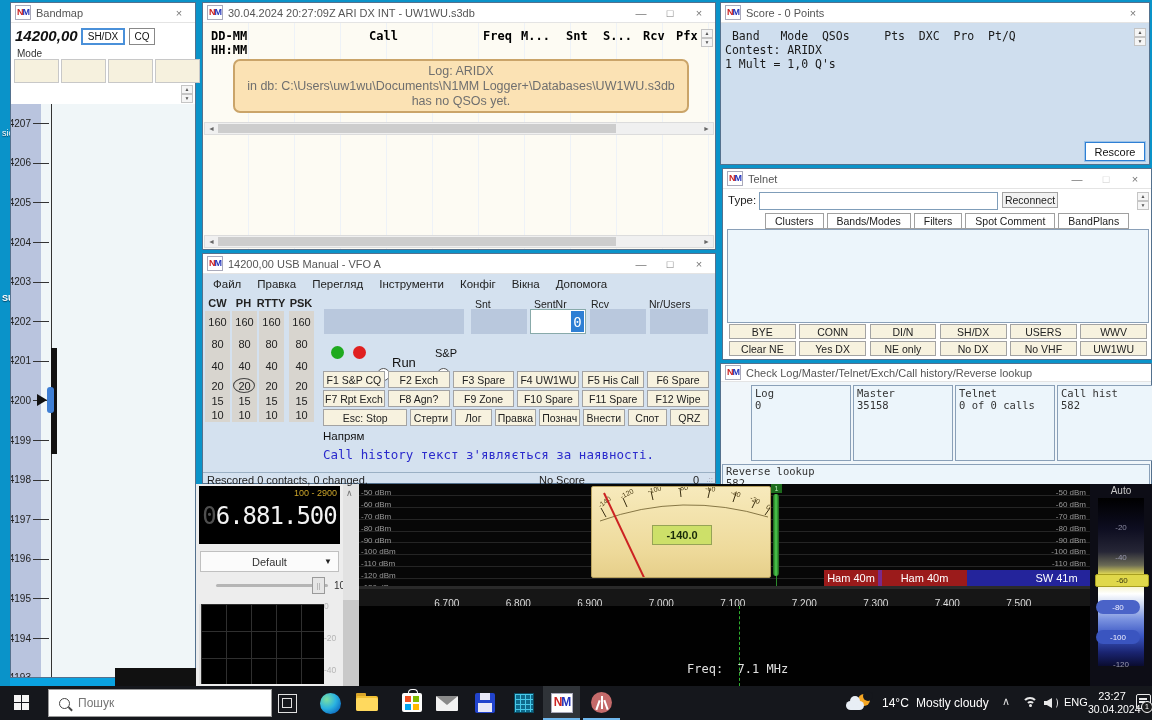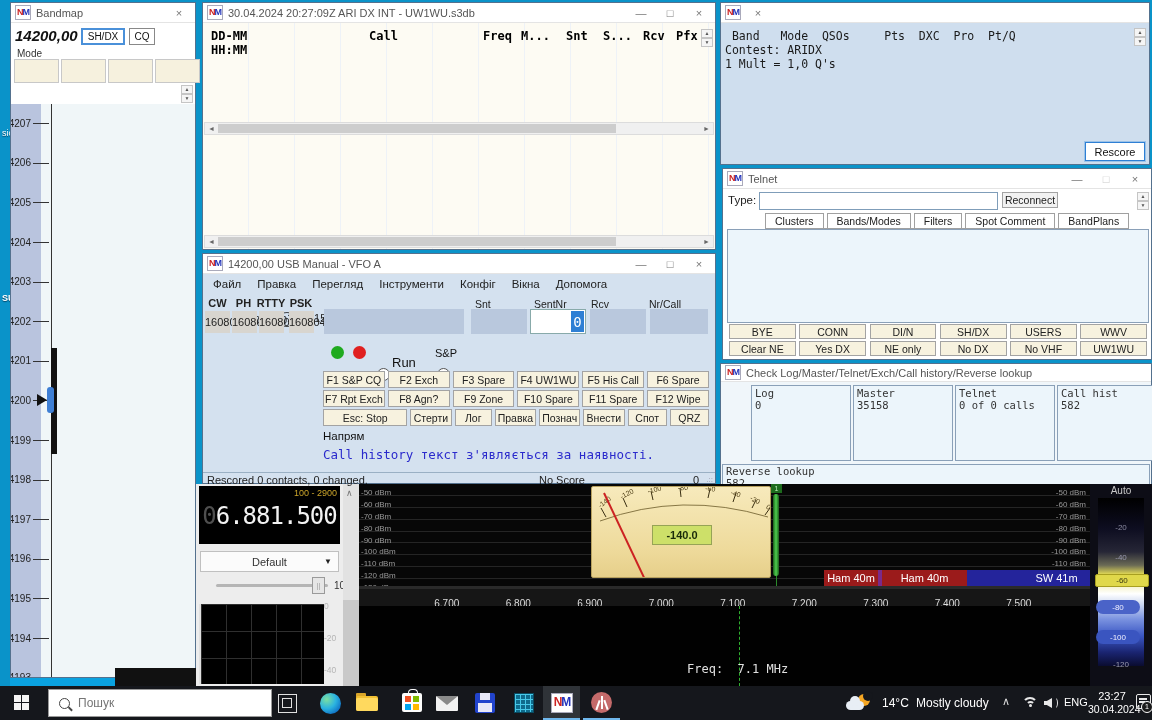--- a/index.html
+++ b/index.html
@@ -20,21 +20,21 @@
   .btn-beige{background:#f7f2df;border:1px solid #a3a3a3;font-size:10.5px;color:#222;
              display:flex;align-items:center;justify-content:center;box-sizing:border-box;white-space:nowrap;}
   .hscroll{position:absolute;height:13px;background:#f0f0f0;border:1px solid #dcdcdc;box-sizing:border-box;}
   .hscroll .ar{position:absolute;top:0;width:13px;height:11px;font-size:7px;color:#666;text-align:center;line-height:11px;}
   .hthumb{position:absolute;top:1px;height:9px;background:#cdcdcd;}
   
   .bm-scale-item{height:39.6px;display:flex;align-items:center;justify-content:flex-end;
                  font-size:10px;color:#222;position:relative;padding-right:10px;box-sizing:border-box;}
   .bm-scale-item::after{content:"";position:absolute;right:-8px;top:50%;width:16px;height:1px;background:#333;}
   
-  .bcol{position:absolute;top:310px;width:25px;display:flex;flex-direction:row;background:#d8d5cf;}
+  .bcol{position:absolute;top:310px;width:25px;display:flex;flex-direction:column;background:#d8d5cf;}
   .bcol div{font-size:11px;color:#222;text-align:center;display:flex;align-items:center;justify-content:center;}
   .bcol div:nth-child(-n+3){height:22px;}
   .bcol div:nth-child(4){height:17px;}
   .bcol div:nth-child(n+5){height:14px;}
   .bcol.ph div:nth-child(4){position:relative;}
   .bcol.ph div:nth-child(4)::after{content:"";position:absolute;left:1px;top:1px;width:20px;height:13px;
       border:1px solid #444;border-radius:50%;}
   .fkrow{position:absolute;left:322px;width:386px;display:flex;gap:3px;}
   .fkrow .btn-beige{flex:1;height:17px;}
   .radio{width:11px;height:11px;border:1px solid #555;border-radius:50%;background:#fff;display:inline-block;position:relative;}
@@ -59,20 +59,21 @@
 <body>
 
 <div id="stage">
 
   <span class="abs" style="left:2px;top:128px;font-size:9px;color:#fff;text-shadow:0 1px 1px #046;">sic</span>
   <span class="abs" style="left:2px;top:293px;font-size:9px;color:#fff;font-weight:bold;text-shadow:0 1px 1px #046;">SU</span>
 
   <div class="win" style="left:720px;top:2px;width:430px;height:163px;">
     <div class="tb">
       <span class="nicon"><b>N</b><i>M</i></span>
+      <span class="title">Score - 0 Points</span>
       <span class="tctrl">×</span>
     </div>
     <div class="abs" style="left:0;top:20px;right:0;bottom:0;background:#cfdeee;">
       <div style="padding:6px 4px;">
 
       <div class="mono" style="font-size:11.5px;color:#1a1a1a;white-space:pre;line-height:14px;"> Band   Mode  QSOs     Pts  DXC  Pro  Pt/Q</div>
           <div class="mono" style="font-size:11.5px;color:#1a1a1a;white-space:pre;line-height:14px;">Contest: ARIDX</div>
           <div class="mono" style="font-size:11.5px;color:#1a1a1a;white-space:pre;line-height:14px;">1 Mult = 1,0 Q's</div>
         </div>
       <div class="spin" style="right:3px;top:5px;">
@@ -303,20 +304,27 @@
       <span class="abs" style="left:318px;">M...</span>
       <span class="abs" style="left:363px;">Snt</span>
       <span class="abs" style="left:400px;">S...</span>
       <span class="abs" style="left:440px;">Rcv</span>
       <span class="abs" style="left:473px;">Pfx</span>
     </div>
     <div class="spin" style="right:2px;top:26px;">
       <span>▲</span>
       <span>▼</span>
     </div>
+    <div class="abs" style="left:30px;top:56px;width:452px;height:50px;background:#fbe2b4;border:2px solid #caa469;
+                border-radius:7px;display:flex;flex-direction:column;align-items:center;justify-content:center;">
+
+    <div style="font-size:12.5px;color:#6f6f6f;line-height:15px;white-space:nowrap;">Log: ARIDX</div>
+        <div style="font-size:12.5px;color:#6f6f6f;line-height:15px;white-space:nowrap;">in db: C:\Users\uw1wu\Documents\N1MM Logger+\Databases\UW1WU.s3db</div>
+        <div style="font-size:12.5px;color:#6f6f6f;line-height:15px;white-space:nowrap;">has no QSOs yet.</div>
+      </div>
     <div class="hscroll" style="left:1px;top:119px;width:510px;">
       <span class="ar" style="left:0;">◄</span>
       <span class="ar" style="right:0;">►</span>
       <span class="hthumb" style="left:13px;width:398px;"></span>
     </div>
     <div class="hscroll" style="left:1px;top:232px;width:510px;">
       <span class="ar" style="left:0;">◄</span>
       <span class="ar" style="right:0;">►</span>
       <span class="hthumb" style="left:13px;width:398px;"></span>
     </div>
@@ -374,21 +382,21 @@
         <div>80</div>
         <div>40</div>
         <div>20</div>
         <div>15</div>
         <div>10</div>
       </div>
     
     <span class="abs" style="left:272px;top:44px;font-size:10.5px;color:#222;">Snt</span>
     <span class="abs" style="left:331px;top:44px;font-size:10.5px;color:#222;">SentNr</span>
     <span class="abs" style="left:388px;top:44px;font-size:10.5px;color:#222;">Rcv</span>
-    <span class="abs" style="left:446px;top:44px;font-size:10.5px;color:#222;">Nr/Call</span>
+    <span class="abs" style="left:446px;top:44px;font-size:10.5px;color:#222;">Nr/Users</span>
     
     <div class="abs" style="left:121px;top:55px;width:140px;height:25px;background:#b9c8dd;"><span></span></div>
     <div class="abs" style="left:268px;top:55px;width:56px;height:25px;background:#b9c8dd;"></div>
     <div class="abs" style="left:327px;top:55px;width:56px;height:25px;background:#fff;border:1px solid #8aa;box-sizing:border-box;">
       <span class="mono abs" style="right:1px;top:1px;width:13px;height:21px;background:#2e7fd4;color:#fff;font-size:14px;
             display:flex;align-items:center;justify-content:center;">0</span>
     </div>
     <div class="abs" style="left:387px;top:55px;width:56px;height:25px;background:#b9c8dd;"></div>
     <div class="abs" style="left:447px;top:55px;width:58px;height:25px;background:#b9c8dd;"></div>
     

